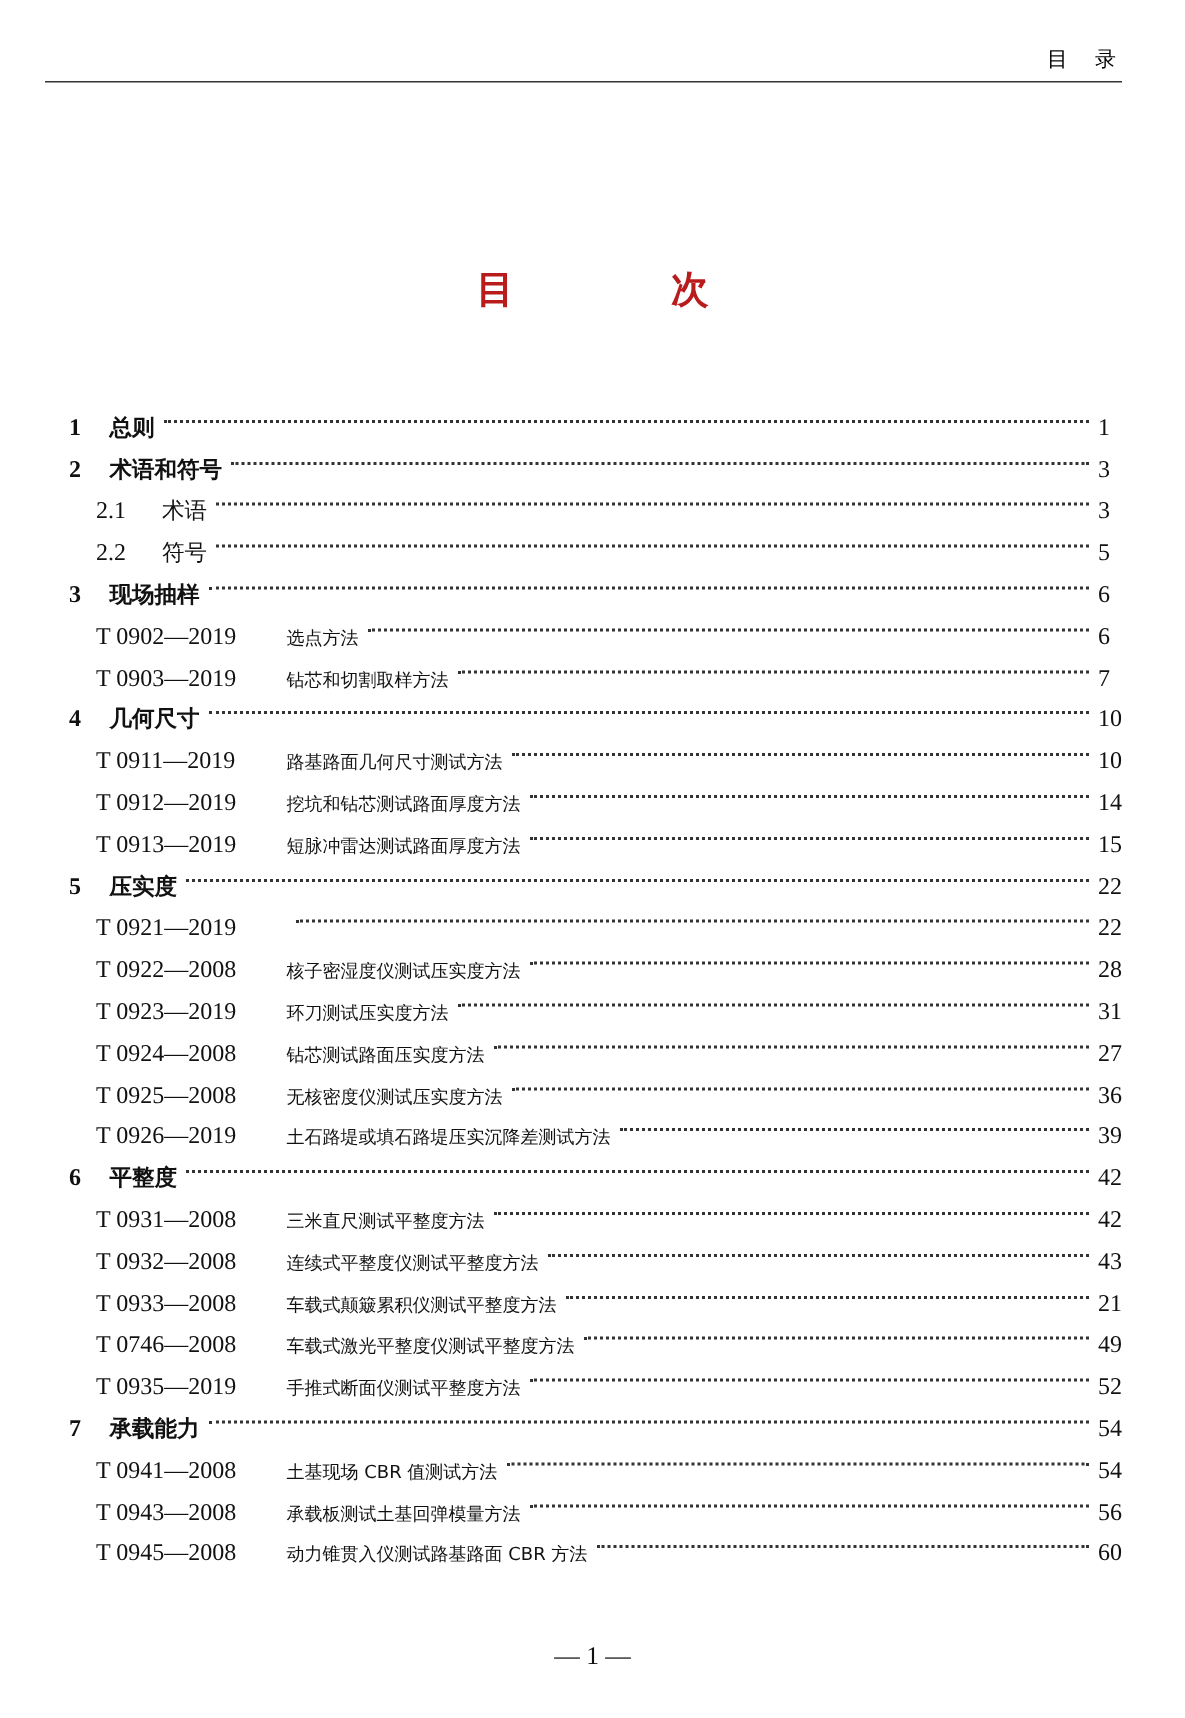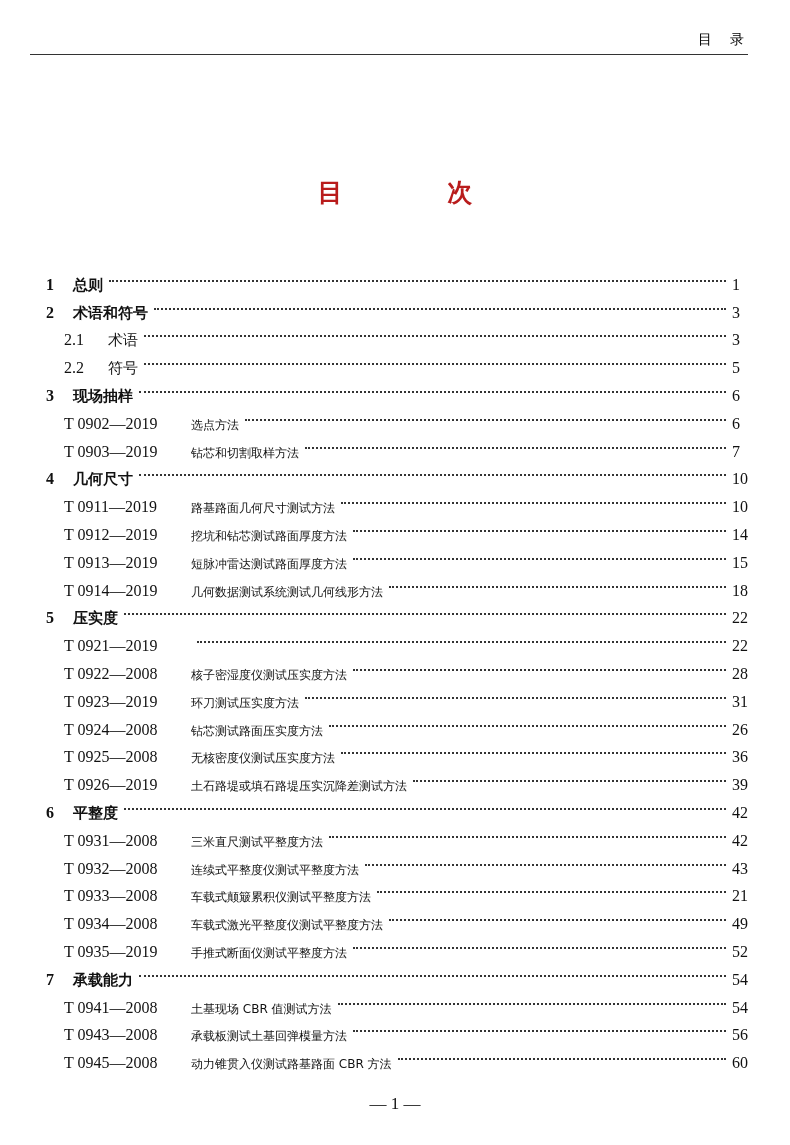--- a/index.html
+++ b/index.html
@@ -195,26 +195,20 @@
       <span class="title">挖坑和钻芯测试路面厚度方法</span>
       <span class="leader"></span>
       <span class="page-num">14</span>
     </div>
     <div class="toc-row method">
       <span class="num">T 0913—2019</span>
       <span class="title">短脉冲雷达测试路面厚度方法</span>
       <span class="leader"></span>
       <span class="page-num">15</span>
     </div>
-    <div class="toc-row method">
-      <span class="num">T 0914—2019</span>
-      <span class="title">几何数据测试系统测试几何线形方法</span>
-      <span class="leader"></span>
-      <span class="page-num">18</span>
-    </div>
     <div class="toc-row chapter">
       <span class="num">5</span>
       <span class="title">压实度</span>
       <span class="leader"></span>
       <span class="page-num">22</span>
     </div>
     <div class="toc-row method">
       <span class="num">T 0921—2019</span>
       <span class="leader"></span>
       <span class="page-num">22</span>
@@ -228,21 +222,21 @@
     <div class="toc-row method">
       <span class="num">T 0923—2019</span>
       <span class="title">环刀测试压实度方法</span>
       <span class="leader"></span>
       <span class="page-num">31</span>
     </div>
     <div class="toc-row method">
       <span class="num">T 0924—2008</span>
       <span class="title">钻芯测试路面压实度方法</span>
       <span class="leader"></span>
-      <span class="page-num">26</span>
+      <span class="page-num">27</span>
     </div>
     <div class="toc-row method">
       <span class="num">T 0925—2008</span>
       <span class="title">无核密度仪测试压实度方法</span>
       <span class="leader"></span>
       <span class="page-num">36</span>
     </div>
     <div class="toc-row method">
       <span class="num">T 0926—2019</span>
       <span class="title">土石路堤或填石路堤压实沉降差测试方法</span>
@@ -267,21 +261,21 @@
       <span class="leader"></span>
       <span class="page-num">43</span>
     </div>
     <div class="toc-row method">
       <span class="num">T 0933—2008</span>
       <span class="title">车载式颠簸累积仪测试平整度方法</span>
       <span class="leader"></span>
       <span class="page-num">21</span>
     </div>
     <div class="toc-row method">
-      <span class="num">T 0934—2008</span>
+      <span class="num">T 0746—2008</span>
       <span class="title">车载式激光平整度仪测试平整度方法</span>
       <span class="leader"></span>
       <span class="page-num">49</span>
     </div>
     <div class="toc-row method">
       <span class="num">T 0935—2019</span>
       <span class="title">手推式断面仪测试平整度方法</span>
       <span class="leader"></span>
       <span class="page-num">52</span>
     </div>

